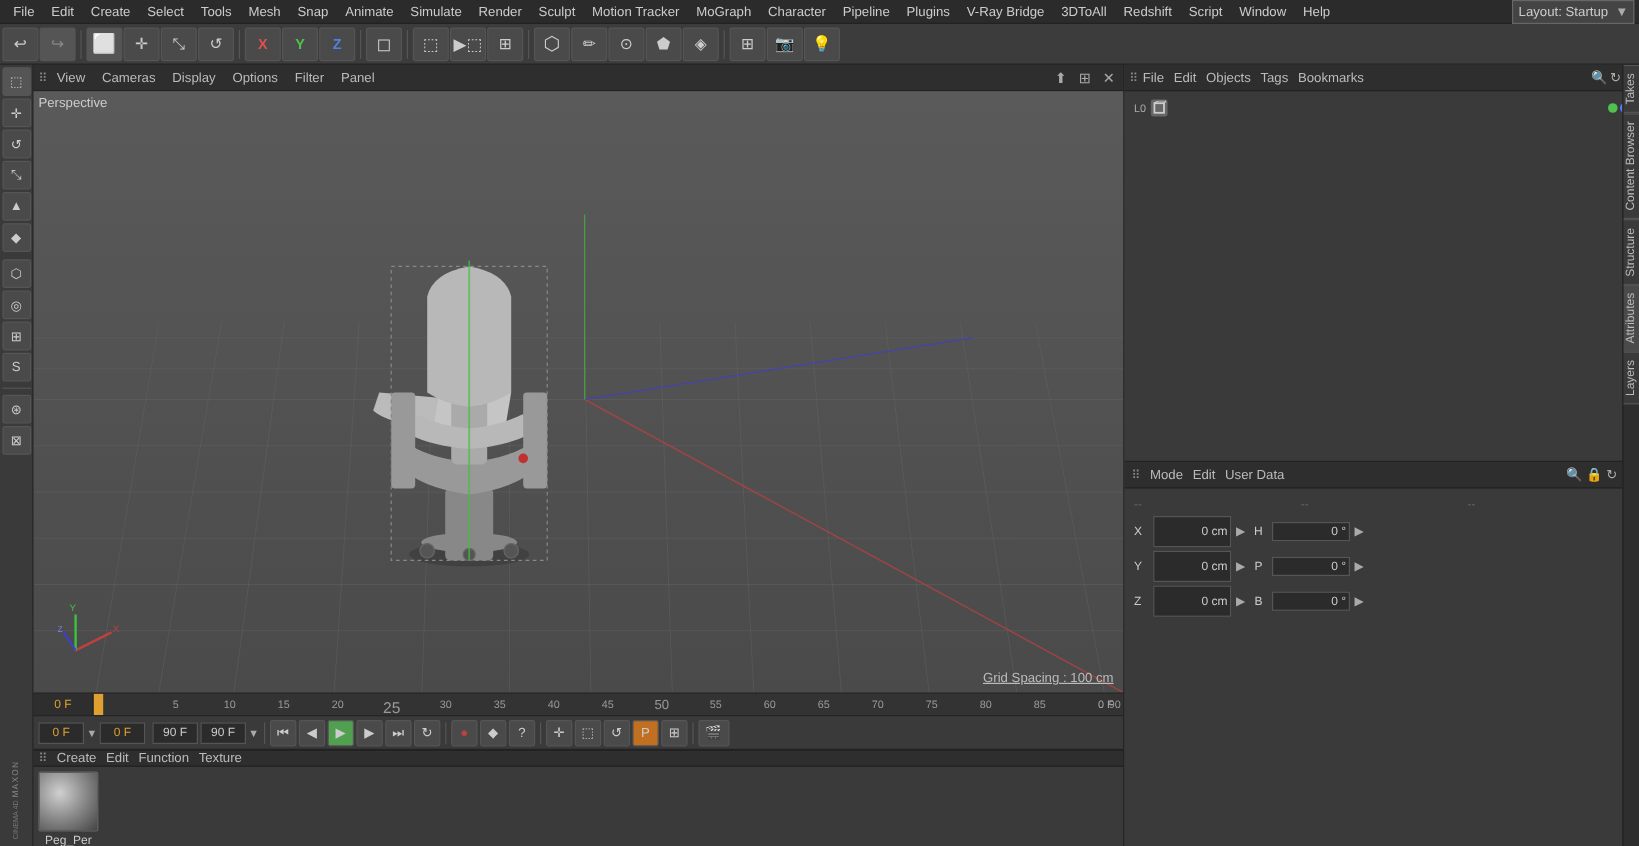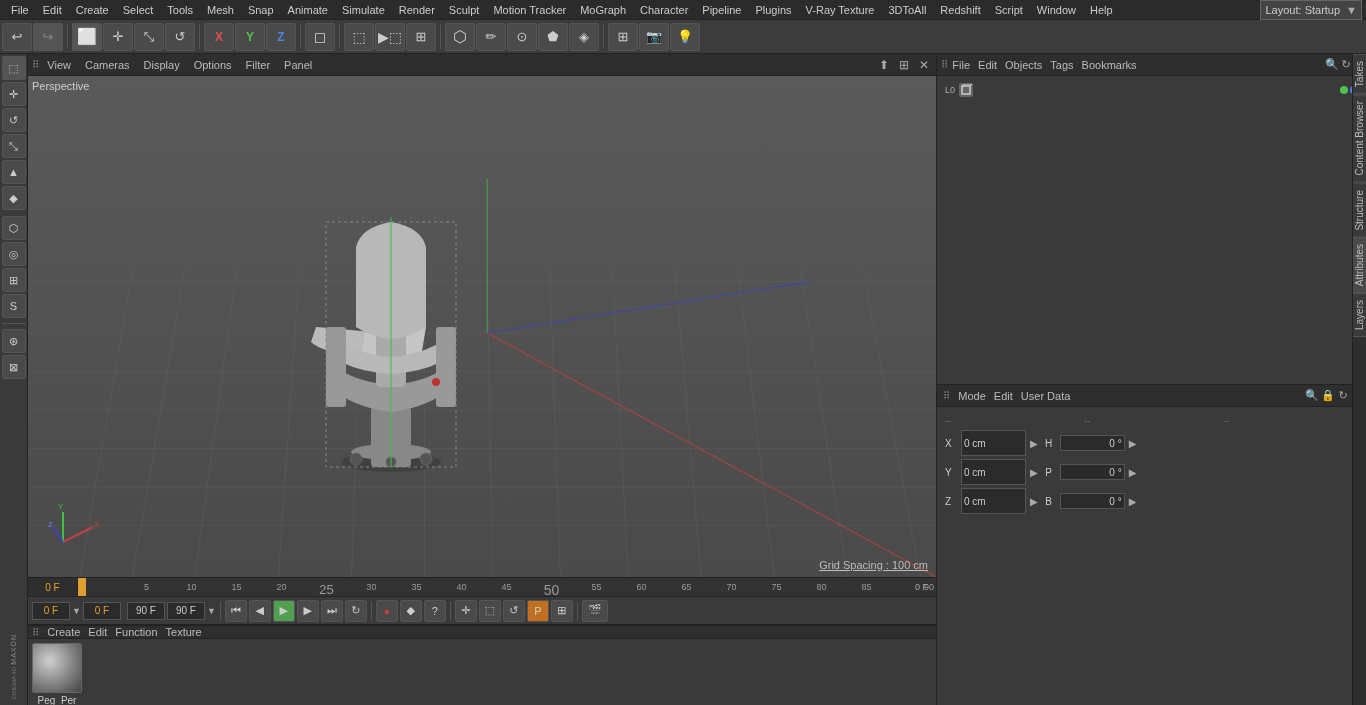--- a/index.html
+++ b/index.html
@@ -435,21 +435,21 @@
       width: 12px;
       color: #ccc;
     }
     .cl-input {
       width: 65px;
       background: #2b2b2b;
       border: 1px solid #555;
       color: #ccc;
       font-size: 10px;
       height: 16px;
-      text-align: left;
+      text-align: right;
       padding: 12px 2px;
     }
     .cl-arrow {
       color: #aaa;
       font-size: 10px;
     }
     .cl-label2 {
       width: 14px;
       color: #ccc;
       text-align: center;
@@ -518,21 +518,21 @@
   <span class="menu-item">Snap</span>
   <span class="menu-item">Animate</span>
   <span class="menu-item">Simulate</span>
   <span class="menu-item">Render</span>
   <span class="menu-item">Sculpt</span>
   <span class="menu-item">Motion Tracker</span>
   <span class="menu-item">MoGraph</span>
   <span class="menu-item">Character</span>
   <span class="menu-item">Pipeline</span>
   <span class="menu-item">Plugins</span>
-  <span class="menu-item">V-Ray Texture</span>
+  <span class="menu-item">V-Ray Bridge</span>
   <span class="menu-item">3DToAll</span>
   <span class="menu-item">Redshift</span>
   <span class="menu-item">Script</span>
   <span class="menu-item">Window</span>
   <span class="menu-item">Help</span>
   <div id="layout-dropdown">
     <span>Layout:</span>&nbsp;
     <span>Startup</span>
     <span style="margin-left:6px; color:#aaa;">▼</span>
   </div>
@@ -793,21 +793,21 @@
           <span style="width:44px;font-size:9px;color:#999;text-align:left;">0</span>
           <span style="flex:1;font-size:9px;color:#999;text-align:center;">5</span>
           <span style="flex:1;font-size:9px;color:#999;text-align:center;">10</span>
           <span style="flex:1;font-size:9px;color:#999;text-align:center;">15</span>
           <span style="flex:1;font-size:9px;color:#999;text-align:center;">20</span>
           <span style="flex:1;font-size:13px;color:#999;text-align:center;">25</span>
           <span style="flex:1;font-size:9px;color:#999;text-align:center;">30</span>
           <span style="flex:1;font-size:9px;color:#999;text-align:center;">35</span>
           <span style="flex:1;font-size:9px;color:#999;text-align:center;">40</span>
           <span style="flex:1;font-size:9px;color:#999;text-align:center;">45</span>
-          <span style="flex:1;font-size:14px;color:#999;text-align:center;">50</span>
+          <span style="flex:1;font-size:11px;color:#999;text-align:center;">50</span>
           <span style="flex:1;font-size:9px;color:#999;text-align:center;">55</span>
           <span style="flex:1;font-size:9px;color:#999;text-align:center;">60</span>
           <span style="flex:1;font-size:9px;color:#999;text-align:center;">65</span>
           <span style="flex:1;font-size:9px;color:#999;text-align:center;">70</span>
           <span style="flex:1;font-size:9px;color:#999;text-align:center;">75</span>
           <span style="flex:1;font-size:9px;color:#999;text-align:center;">80</span>
           <span style="flex:1;font-size:9px;color:#999;text-align:center;">85</span>
           <span style="flex:1;font-size:9px;color:#999;text-align:right;padding-right:2px;">90</span>
         </div>
         <div style="position:absolute; right:8px; top:4px; display:flex; align-items:center; gap:2px;">

